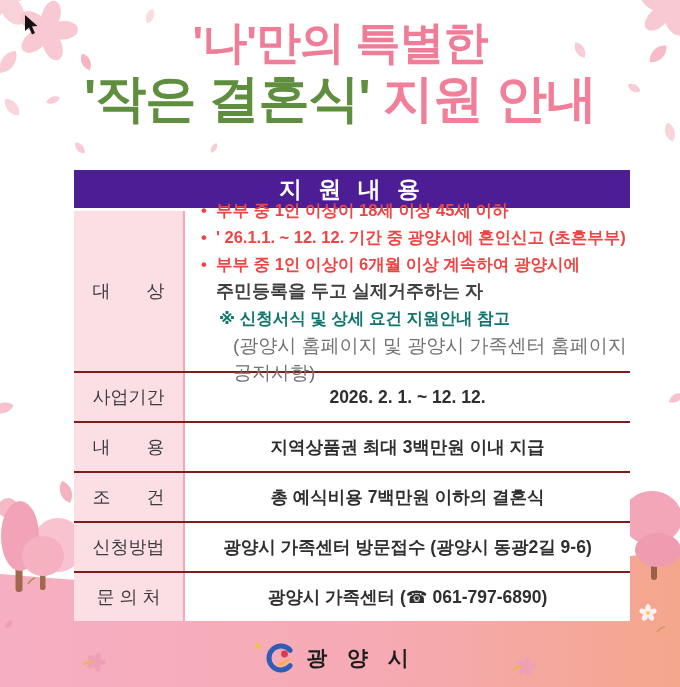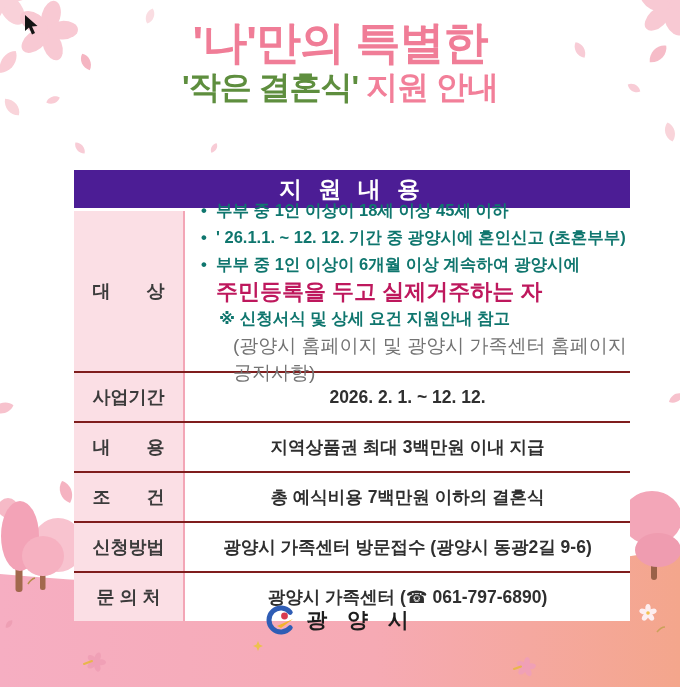--- a/index.html
+++ b/index.html
@@ -4,48 +4,48 @@
 <style>
   html,body{margin:0;padding:0;background:#fff;}
   .poster{
     position:relative;width:680px;height:687px;overflow:hidden;background:#ffffff;
     font-family:"Liberation Sans","DejaVu Sans",sans-serif;
   }
   .scene{position:absolute;left:0;top:0;z-index:0;}
   
   .title{position:absolute;top:16px;left:0;width:680px;text-align:center;z-index:2;line-height:1.18;}
   .title .l1{font-size:45px;font-weight:800;color:#f07d97;letter-spacing:-1px;}
-  .title .l2{font-size:32px;font-weight:800;letter-spacing:-1px;}
+  .title .l2{font-size:51px;font-weight:800;letter-spacing:-1px;}
   .title .l2 .green{color:#5e8e3e;}
   .title .l2 .pink{color:#f27f99;}
   
   .info-table{position:absolute;left:74px;top:170px;width:556px;z-index:2;}
   .t-header{
     height:38px;background:#4c1d95;color:#ffffff;display:flex;align-items:center;justify-content:center;
     font-size:23px;font-weight:bold;letter-spacing:5px;margin-bottom:3px;
   }
   .t-row{display:flex;background:#ffffff;border-top:2px solid #7f1d1d;}
   .t-row.first{border-top:none;}
   .t-label{
     width:109px;flex:0 0 109px;background:#fbdfe5;border-right:2px solid #f3a6b6;
     display:flex;align-items:center;justify-content:center;
-    font-size:18px;font-weight:bold;color:#3b3b3b;text-align:right;
+    font-size:18px;font-weight:normal;color:#3b3b3b;text-align:right;
   }
   .t-content{flex:1;display:flex;align-items:center;justify-content:center;
     font-size:17.5px;font-weight:600;color:#2f2f2f;}
   .t-row.tall{height:160px;}
   .t-row.short{height:48px;}
   .t-content.col{flex-direction:column;align-items:flex-start;justify-content:center;padding-left:16px;}
-  .bullet{position:relative;padding-left:15px;line-height:27px;font-size:16.5px;font-weight:600;color:#0f766e;text-align:right;}
+  .bullet{position:relative;padding-left:15px;line-height:27px;font-size:16.5px;font-weight:600;color:#ef4444;text-align:right;}
   .bullet:before{content:"\2022";position:absolute;left:0;top:0;}
-  .cont{padding-left:15px;line-height:27px;font-size:22px;font-weight:600;color:#be185d;}
+  .cont{padding-left:15px;line-height:27px;font-size:18px;font-weight:600;color:#404040;}
   .note1{padding-left:18px;line-height:27px;font-size:16.5px;font-weight:bold;color:#0f766e;}
   .note2{padding-left:32px;line-height:27px;font-size:19px;font-weight:normal;color:#737373;}
   
-  .footer{position:absolute;left:0;top:603px;width:680px;display:flex;align-items:center;justify-content:center;z-index:2;}
+  .footer{position:absolute;left:0;top:641px;width:680px;display:flex;align-items:center;justify-content:center;z-index:2;}
   .footer .logo{margin-right:8px;}
   .footer .logo-text{font-size:21px;font-weight:bold;color:#1d1d1d;letter-spacing:7px;}
 </style>
 </head>
 <body>
 
 <div class="poster">
 
   <svg class="scene" width="680" height="687" viewBox="0 0 680 687">
     <defs>

